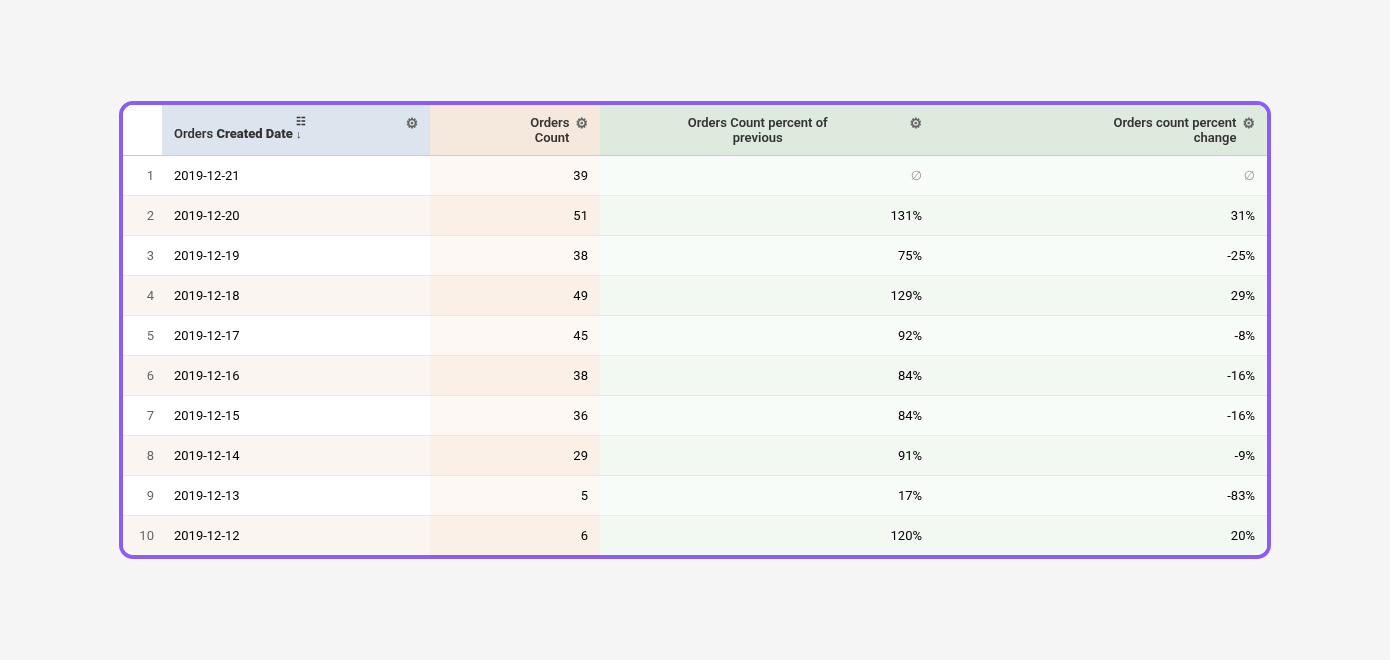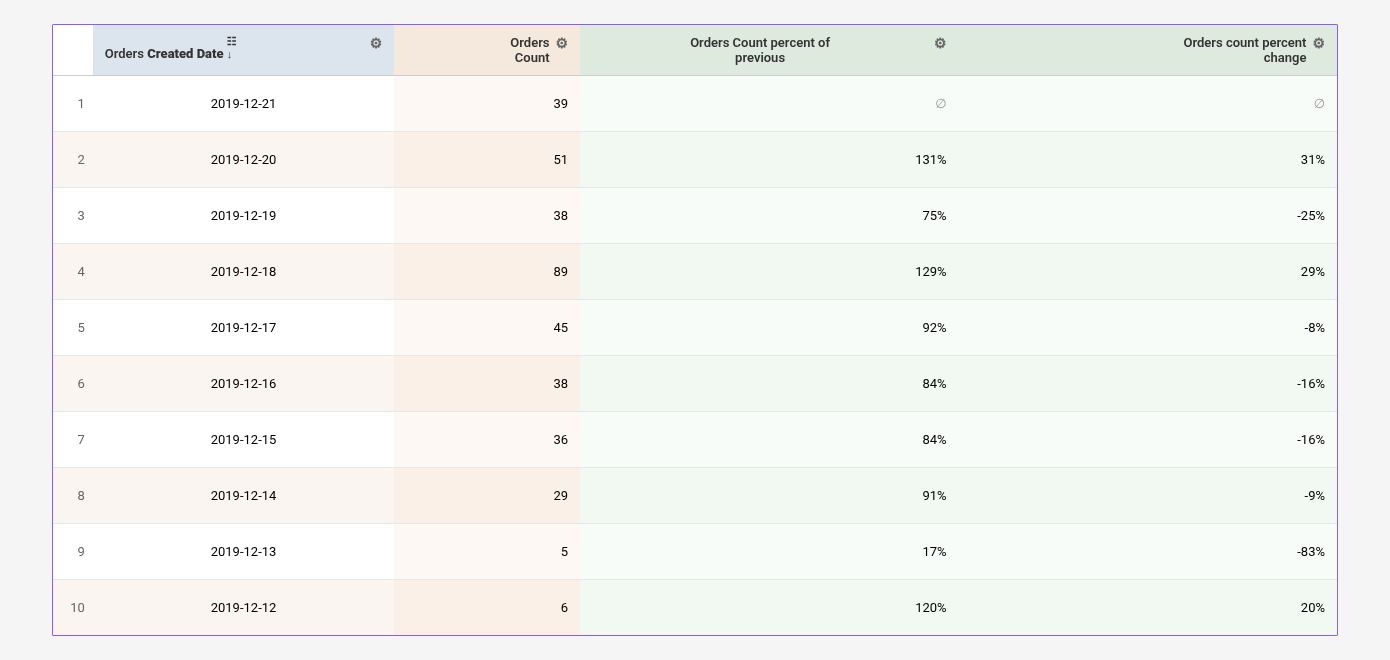--- a/index.html
+++ b/index.html
@@ -9,24 +9,24 @@
       background: #f5f5f5;
       display: flex;
       justify-content: center;
       align-items: center;
       min-height: 660px;
       width: 1390px;
     }
 
     .table-wrapper {
       background: #fff;
-      border: 1px solid #8b5cf6;
-      border-radius: 1px;
+      border: 4px solid #8b5cf6;
+      border-radius: 14px;
       overflow: hidden;
-      width: 1286px;
+      width: 1152px;
     }
 
     table {
       width: 100%;
       border-collapse: collapse;
     }
 
     thead tr {
       background: #fff;
     }
@@ -96,26 +96,25 @@
       color: #666;
       text-align: right;
       padding: 8px 8px 8px 12px;
       width: 40px;
       vertical-align: middle;
     }
 
     td.col-date {
       padding: 4px 12px;
       vertical-align: middle;
-      text-align: center;
     }
 
     td.col-count {
       text-align: right;
-      padding: 20px 12px;
+      padding: 12px 12px;
       vertical-align: middle;
     }
 
     td.col-percent-of {
       text-align: right;
       padding: 8px 12px;
       vertical-align: middle;
     }
 
     td.col-percent-change {
@@ -230,21 +229,21 @@
         <tr>
           <td class="row-num">3</td>
           <td class="col-date">2019-12-19</td>
           <td class="col-count">38</td>
           <td class="col-percent-of">75%</td>
           <td class="col-percent-change">-25%</td>
         </tr>
         <tr>
           <td class="row-num">4</td>
           <td class="col-date">2019-12-18</td>
-          <td class="col-count">89</td>
+          <td class="col-count">49</td>
           <td class="col-percent-of">129%</td>
           <td class="col-percent-change">29%</td>
         </tr>
         <tr>
           <td class="row-num">5</td>
           <td class="col-date">2019-12-17</td>
           <td class="col-count">45</td>
           <td class="col-percent-of">92%</td>
           <td class="col-percent-change">-8%</td>
         </tr>

